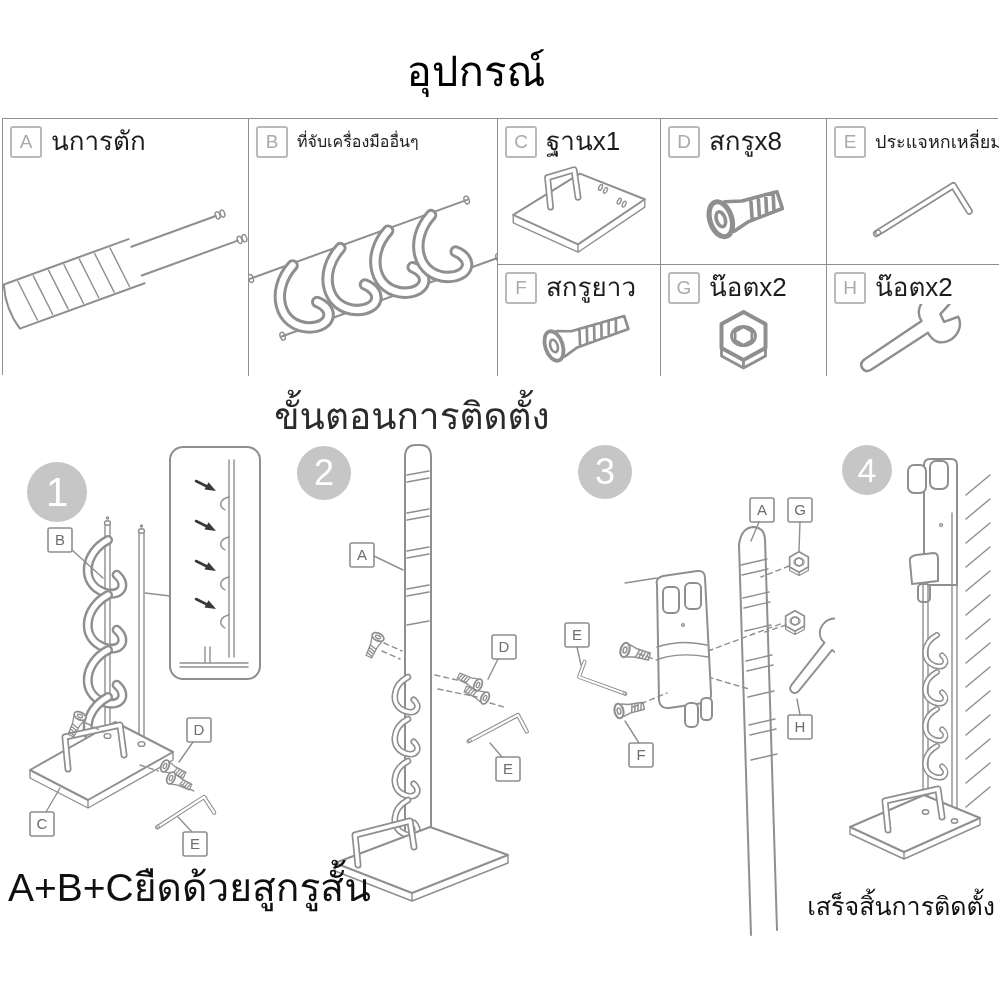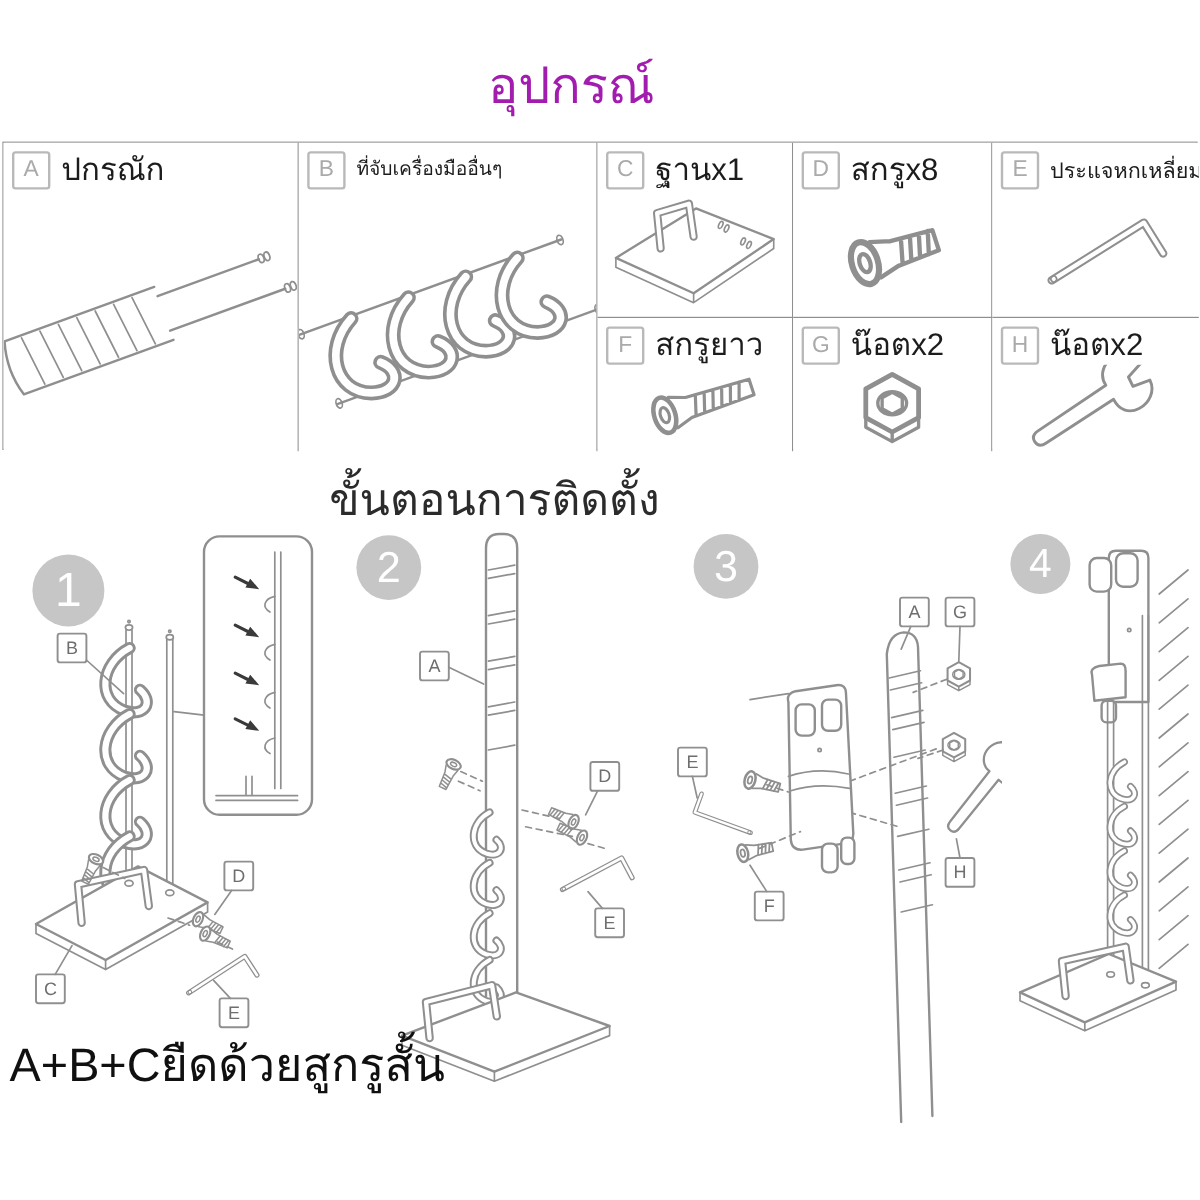--- a/index.html
+++ b/index.html
@@ -1,19 +1,19 @@
 <!DOCTYPE html>
 <html><head>
 <meta charset="utf-8">
 <style>
   html,body{margin:0;padding:0;background:#fff;}
   .canvas{position:relative;width:1000px;height:1000px;background:#fff;overflow:hidden;
           font-family:"Liberation Sans",sans-serif;color:#222;}
   .page-title{position:absolute;top:38px;left:0;width:952px;text-align:center;
-              font-size:42px;font-weight:500;color:#a21caf;margin:0;}
+              font-size:42px;font-weight:500;color:#000000;margin:0;}
   .steps-title{position:absolute;top:386px;left:0;width:824px;text-align:center;
                font-size:37px;font-weight:500;color:#2b2b2b;margin:0;}
   
   .parts-table{position:absolute;left:2px;top:118px;width:996px;height:257px;
                display:grid;grid-template-columns:246px 249px 163px 166px 172px;
                grid-template-rows:146px 111px;border:1px solid #8f8f8f;box-sizing:border-box;}
   .cell{border-right:1px solid #8f8f8f;border-bottom:1px solid #8f8f8f;box-sizing:border-box;
         display:flex;flex-direction:column;overflow:hidden;background:#fff;}
   .cell.tall{grid-row:1 / span 2;border-bottom:none;}
   .cell.last-col{border-right:none;}
@@ -90,21 +90,21 @@
     </defs>
   </svg>
 
   <h1 class="page-title">อุปกรณ์</h1>
 
   <div class="parts-table">
 
     <div class="cell tall">
       <div class="cell-head">
         <span class="pbadge">A</span>
-        <span class="plabel">ปกรณัก</span>
+        <span class="plabel">นการตัก</span>
       </div>
       <svg class="cell-art" viewBox="0 0 240 200">
         <g transform="rotate(-20 118 100)">
           <path class="ln" d="M2,76 L132,76 M2,122 L132,122 M2,76 Q-5,99 2,122"></path>
           <path class="lnt" d="M16,78 L21,120 M32,78 L37,120 M48,78 L53,120 M64,78 L69,120 M80,78 L85,120 M96,78 L101,120 M112,78 L117,120"></path>
           <path class="ln" d="M132,84 L220,84 M132,114 L232,114"></path>
           <ellipse class="lnt" cx="222" cy="84" rx="2.2" ry="3.6"></ellipse>
             <ellipse class="lnt" cx="227" cy="84" rx="2.2" ry="3.6"></ellipse>
           <ellipse class="lnt" cx="234" cy="114" rx="2.2" ry="3.6"></ellipse>
             <ellipse class="lnt" cx="239" cy="114" rx="2.2" ry="3.6"></ellipse>
@@ -388,13 +388,14 @@
       <ellipse class="lnt" cx="116.5" cy="386" rx="3.2" ry="2.2"></ellipse>
     </g>
   </svg>
 
   <div class="stepnum sn1">1</div>
   <div class="stepnum sn2">2</div>
   <div class="stepnum sn3">3</div>
   <div class="stepnum sn4">4</div>
 
   <div class="cap1">A+B+Cยืดด้วยสูกรูสั้น</div>
+  <div class="cap2">เสร็จสิ้นการติดตั้ง</div>
 </div>
 
 </body></html>

